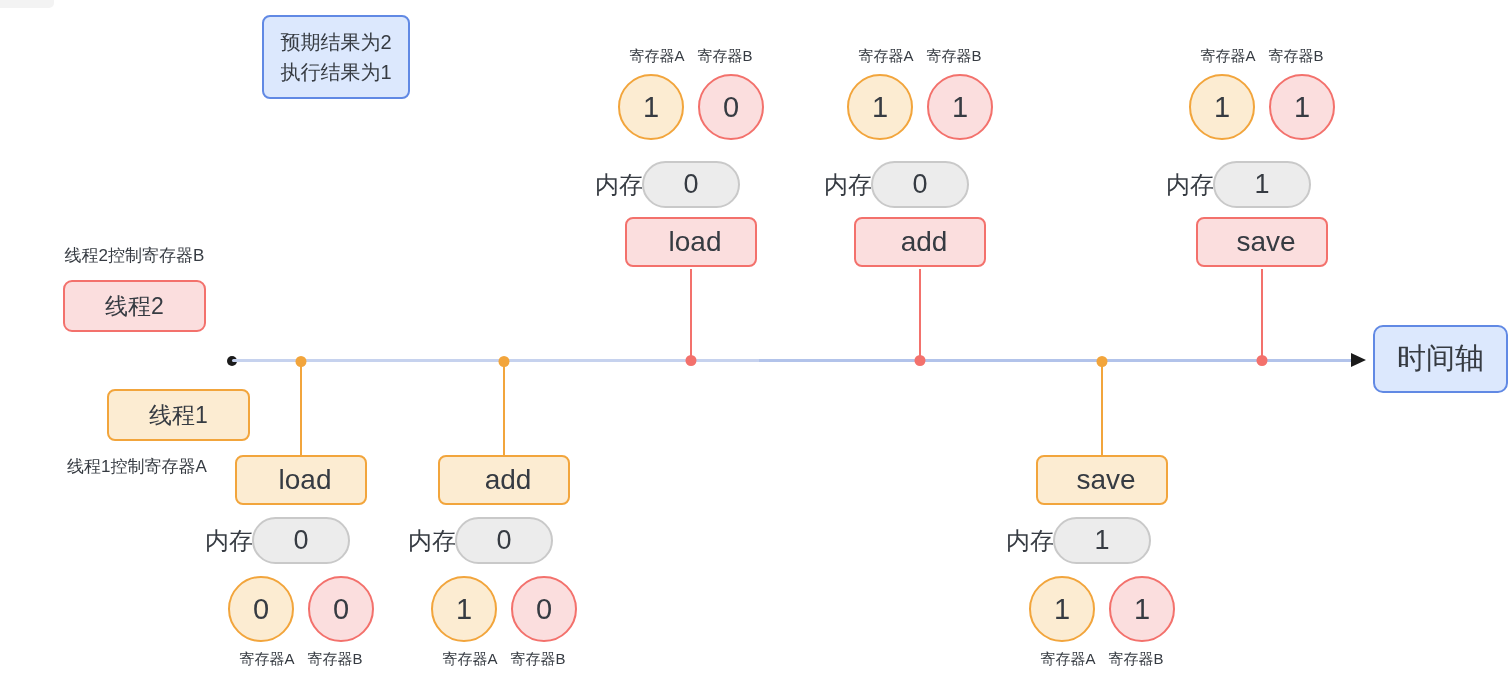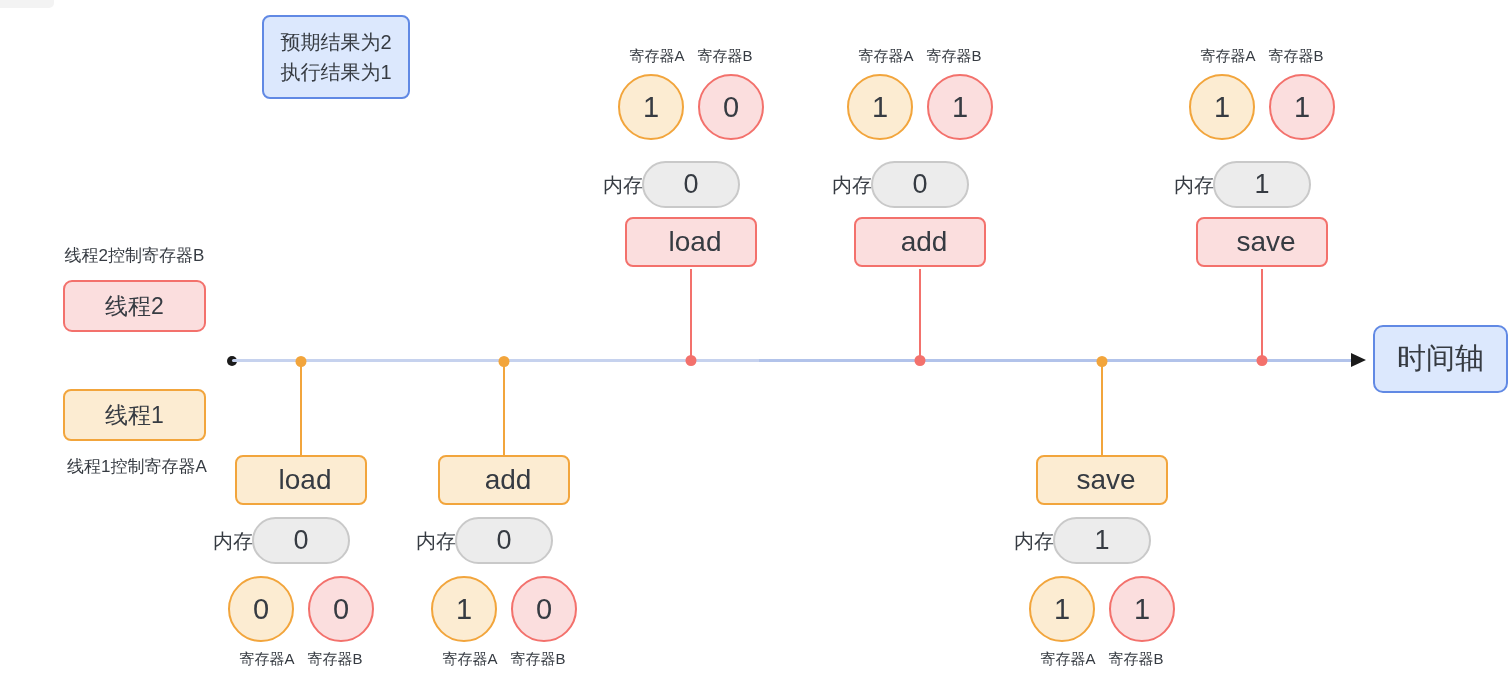--- a/index.html
+++ b/index.html
@@ -25,21 +25,21 @@
     display:flex;flex-direction:column;align-items:center;justify-content:center;
     font-size:20px;line-height:30px;}
 
   
   .note{position:absolute;font-size:17px;text-align:center;white-space:nowrap;}
   .note.t2{left:47px;top:244px;width:175px;}
   .note.t1{left:47px;top:455px;width:180px;}
   .side-box{position:absolute;left:63px;width:143px;height:52px;border-radius:8px;
     border:2px solid;display:flex;align-items:center;justify-content:center;font-size:23px;}
   .side-box.t2{top:280px;border-color:var(--red-border);background:var(--red-fill);border-radius:9px;}
-  .side-box.t1{top:389px;border-color:var(--orange-border);background:var(--orange-fill);}
+  .side-box.t1{top:389px;border-color:var(--orange-border);background:var(--orange-fill);margin-left:44px;}
 
   
   .timeline-line{position:absolute;left:232px;top:359px;width:1122px;height:3px;border-radius:2px;
     background:linear-gradient(to right,var(--timeline-left) 0,var(--timeline-left) 47%,var(--timeline-right) 47%,var(--timeline-right) 100%);}
   .timeline-start-dot{position:absolute;left:227px;top:356px;width:10px;height:10px;border-radius:50%;background:#1b1b1b;}
   .timeline-arrowhead{position:absolute;left:1351px;top:353px;width:0;height:0;
     border-top:7.5px solid transparent;border-bottom:7.5px solid transparent;border-left:15px solid #1b1b1b;}
   .timeline-box{position:absolute;left:1373px;top:325px;width:135px;height:68px;
     border:2.5px solid var(--blue-border);background:var(--blue-fill);border-radius:10px;
     display:flex;align-items:center;justify-content:center;font-size:29px;}
@@ -61,21 +61,21 @@
     display:flex;align-items:center;justify-content:center;font-size:29px;}
   .circle.a{border-color:var(--orange-border);background:var(--orange-fill);}
   .circle.b{border-color:var(--red-border);background:var(--red-fill);}
 
   .memory{position:absolute;left:50%;transform:translateX(-50%);width:98px;height:47px;}
   .top .memory{top:114px;}
   .bottom .memory{top:156px;}
   .pill{width:100%;height:100%;border-radius:24px;border:2px solid var(--grey-border);
     background:var(--grey-fill);display:flex;align-items:center;justify-content:center;font-size:27px;}
   .mem-label{position:absolute;right:99%;top:50%;transform:translateY(-50%);
-    font-size:20px;white-space:nowrap;}
+    font-size:24px;white-space:nowrap;}
 
   .opbox{position:absolute;left:50%;transform:translateX(-50%);width:132px;height:50px;
     border-radius:8px;border:2px solid;display:flex;align-items:center;justify-content:center;font-size:28px;padding-left:8px;}
   .top .opbox{top:170px;}
   .bottom .opbox{top:94px;}
   .t2 .opbox{border-color:var(--red-border);background:var(--red-fill);}
   .t1 .opbox{border-color:var(--orange-border);background:var(--orange-fill);}
 
   .connector{position:absolute;left:50%;width:2.5px;margin-left:-1.25px;}
   .top .connector{top:222px;bottom:0;background:var(--red-border);}

